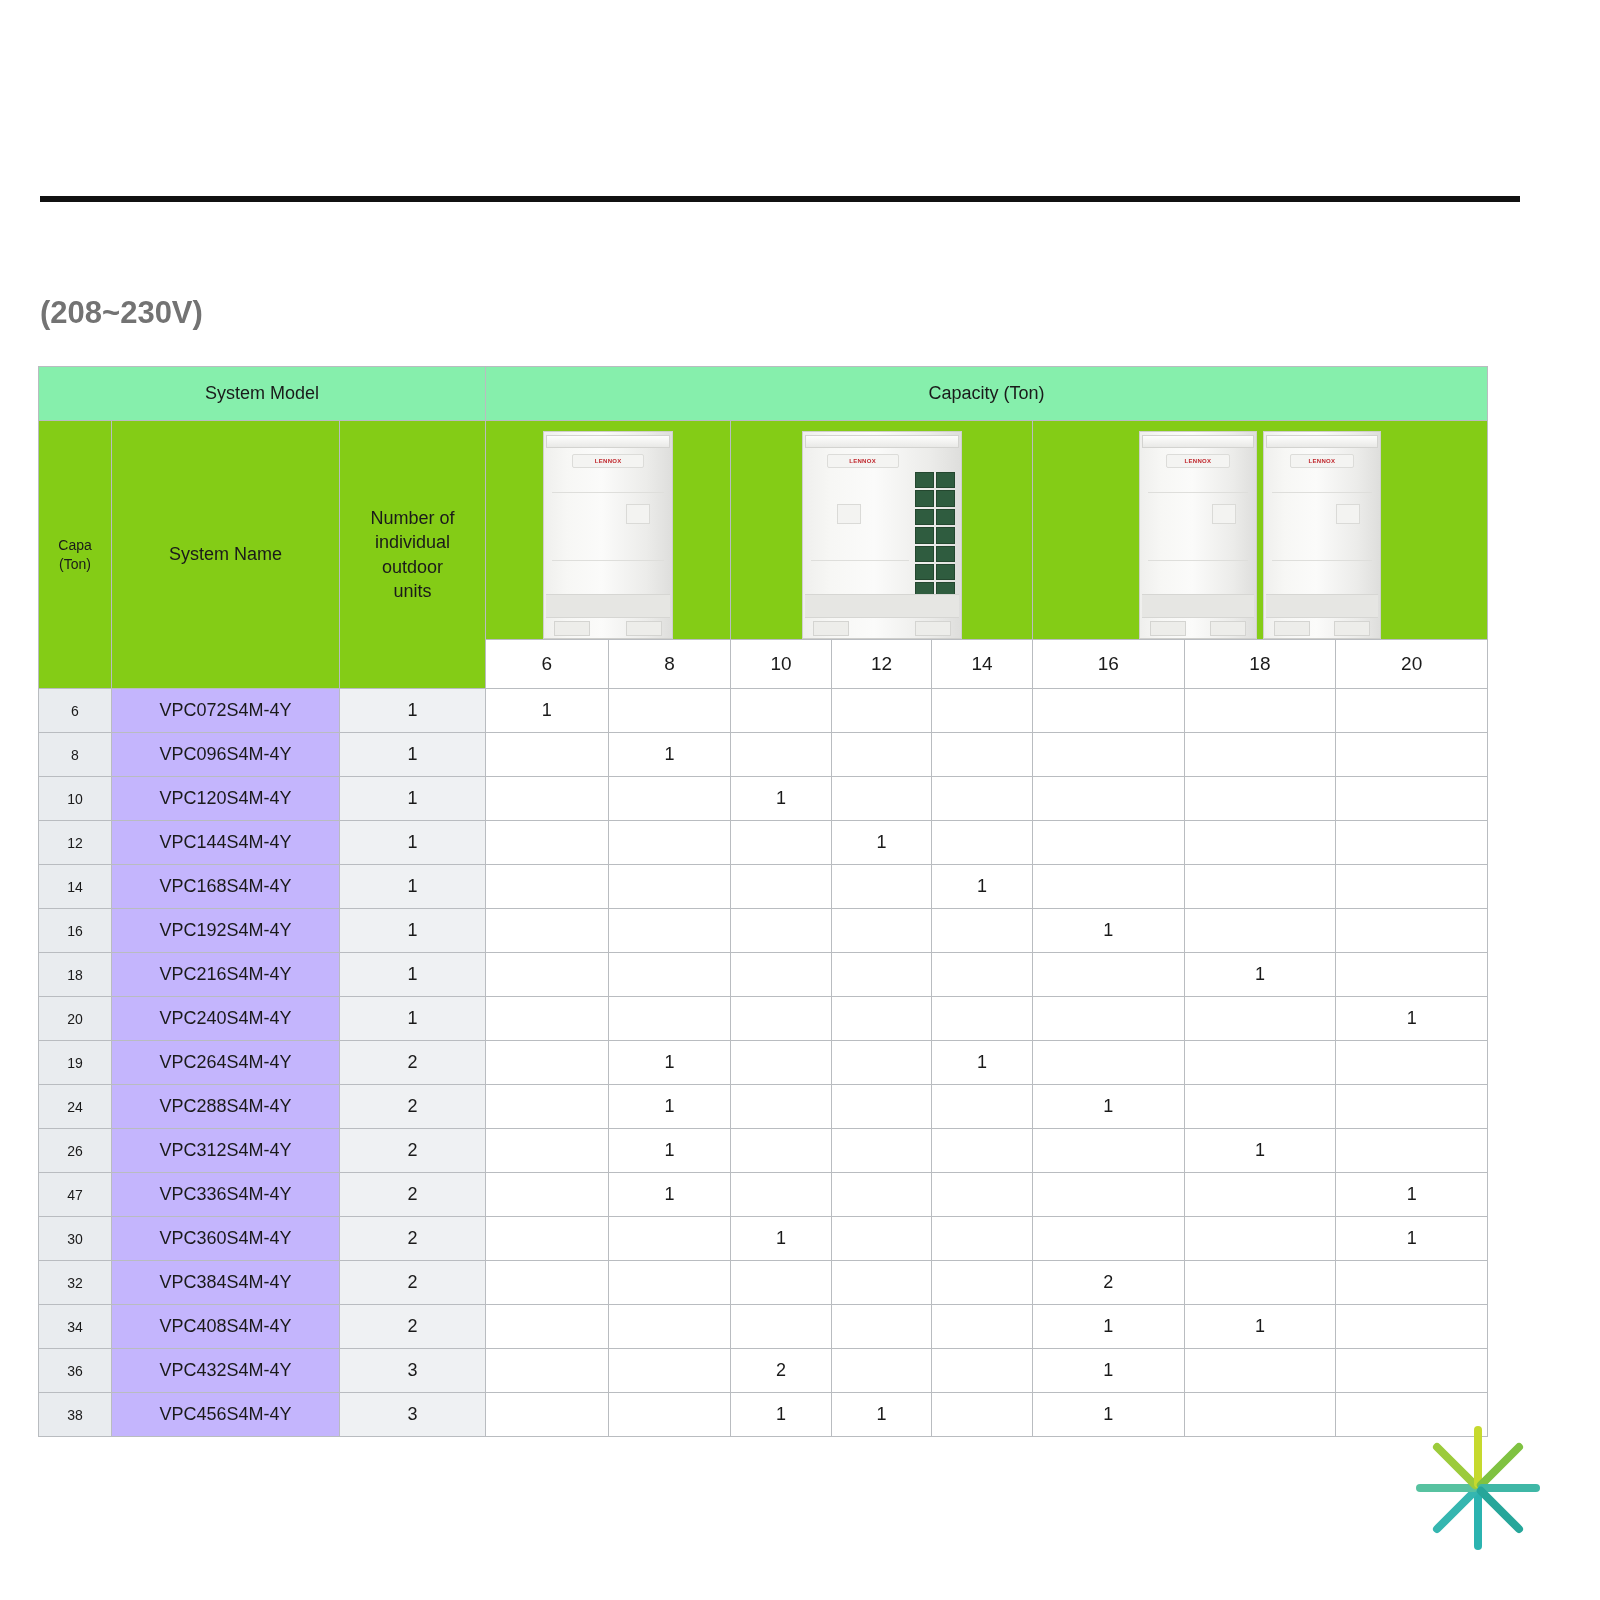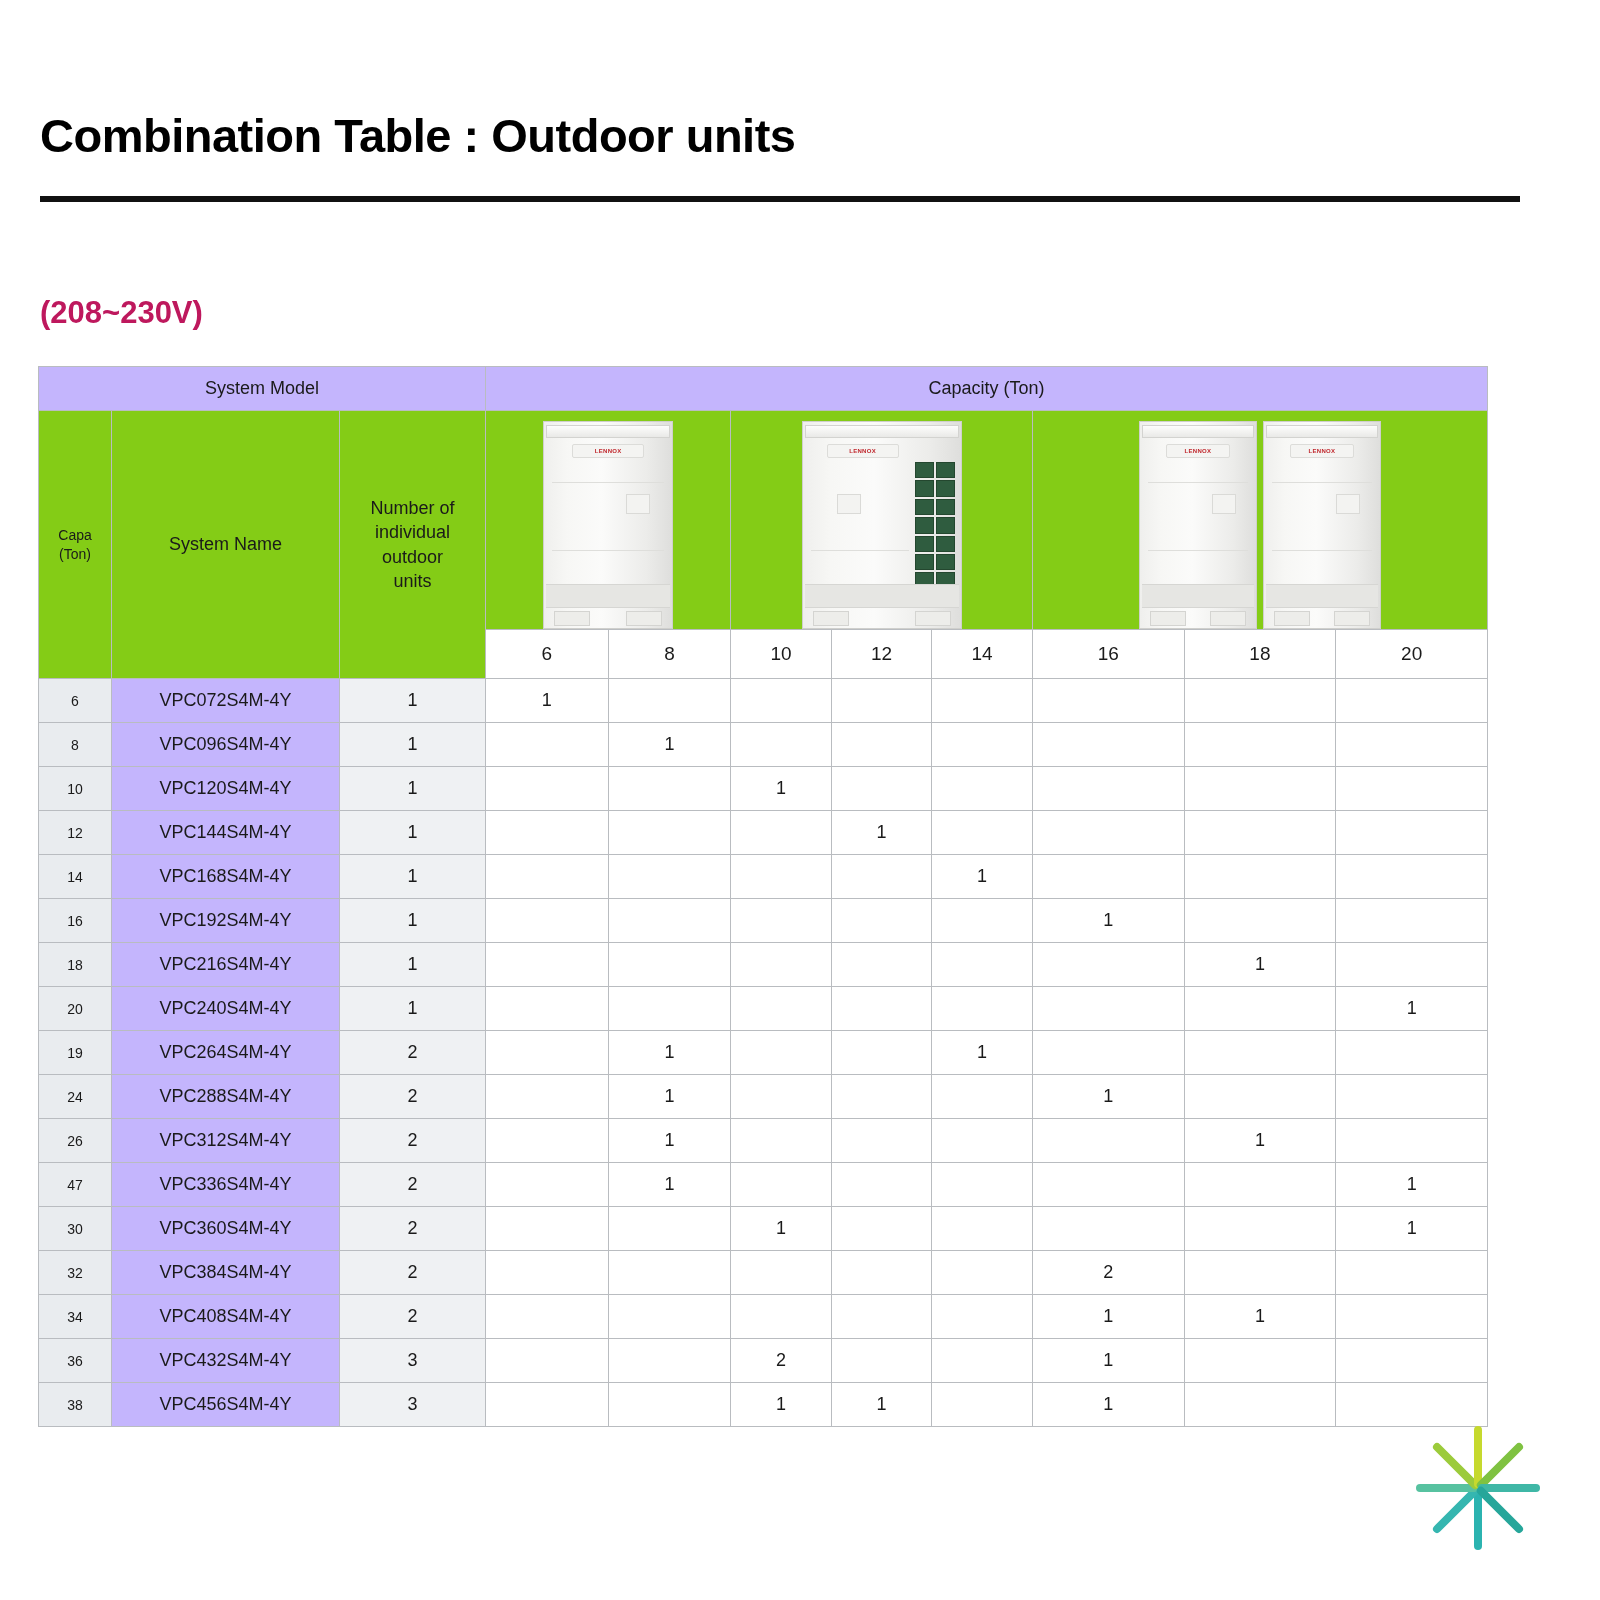--- a/index.html
+++ b/index.html
@@ -37,41 +37,41 @@
     width: 1480px;
     height: 6px;
     background: #111;
   }
   .subtitle {
     position: absolute;
     left: 40px;
     top: 295px;
     font-size: 31px;
     font-weight: bold;
-    color: #be185d;
+    color: #737373;
   }
   table.combo {
     position: absolute;
     left: 38px;
     top: 366px;
     border-collapse: collapse;
     width: 1450px;
     font-size: 17px;
   }
   table.combo td, table.combo th {
     border: 1px solid #b9bcc0;
     text-align: center;
     vertical-align: middle;
     font-weight: normal;
     color: #1a1a1a;
   }
   .hdr {
-    background: #c4b5fd;
+    background: #86efac;
     font-size: 18px;
-    height: 44px;
+    height: 54px;
   }
   .hdr-sub {
     background: #e6e9ec;
     font-size: 18px;
     line-height: 1.35;
   }
   .imgrow td {
     background: #84cc16;
     padding: 0;
     height: 218px;
@@ -211,21 +211,20 @@
     height: 62px;
     border-radius: 4px;
     transform-origin: 50% 0%;
   }
 </style>
 </head>
 <body>
 
 <div class="page">
 
-  <div class="title">Combination Table : Outdoor units</div>
   <div class="title-rule"></div>
   <div class="subtitle">(208~230V)</div>
 
   <table class="combo">
     <thead>
       <tr class="hdr">
         <td colspan="3">System Model</td>
         <td colspan="8">Capacity (Ton)</td>
       </tr>
       <tr class="imgrow">

